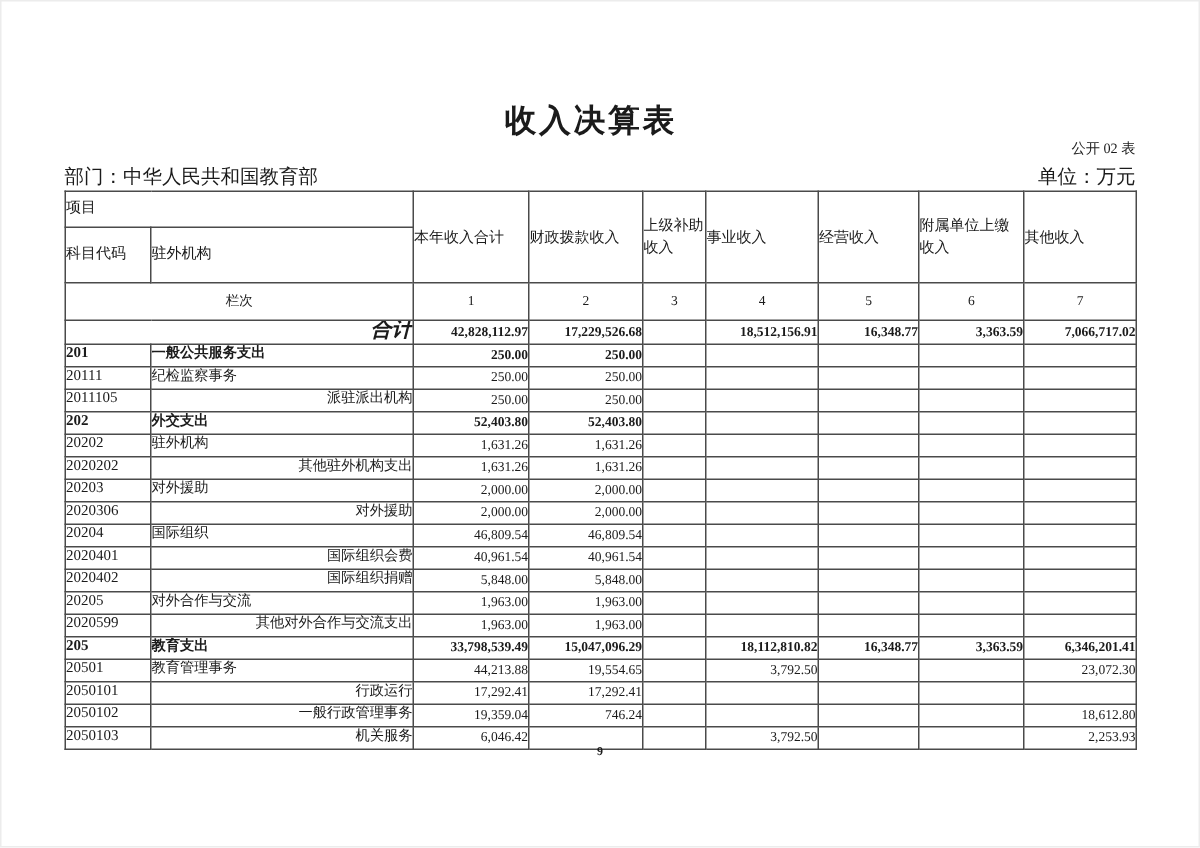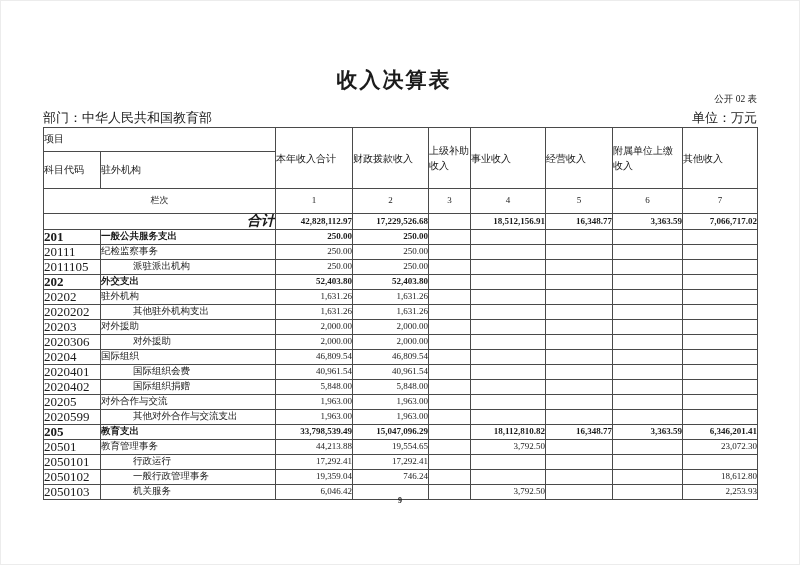--- a/index.html
+++ b/index.html
@@ -39,23 +39,23 @@
   }
   tr.h-a th { height:24px; font-size:10px; text-align:left; }
   tr.h-a th.vhead { white-space:normal; word-break:break-all; line-height:1.5; }
   tr.h-b th { height:37px; font-size:10px; text-align:left; }
   tr.h-c th { height:25px; font-size:9px; text-align:center; font-weight:normal; }
   th.pad-sub { padding:0 5px; }
   th.pad-aff { padding:0 13px; }
 
   tbody td { height:15px; }
   td.lbl-center { text-align:right; font-size:14px;font-style:italic; }
-  td.code { text-align:left; padding-left:5px; font-size:13px;margin-left:44px; }
+  td.code { text-align:left; padding-left:5px; font-size:10px;margin-left:44px; }
   td.name { text-align:left; padding-left:5px; font-size:9.5px;font-family:Liberation Serif, serif; }
-  td.name.indent { padding-left:32px; }
+  td.name.indent { padding-left:32px;text-align:right; }
   td.num { text-align:right; padding-right:4px; }
   tr.bold td { font-weight:bold; }
 
   .page-num {
     position:absolute; top:496px; left:0; width:800px;
     text-align:center; font-size:8px; font-weight:bold;
   }
 </style>
 </head>
 <body>

